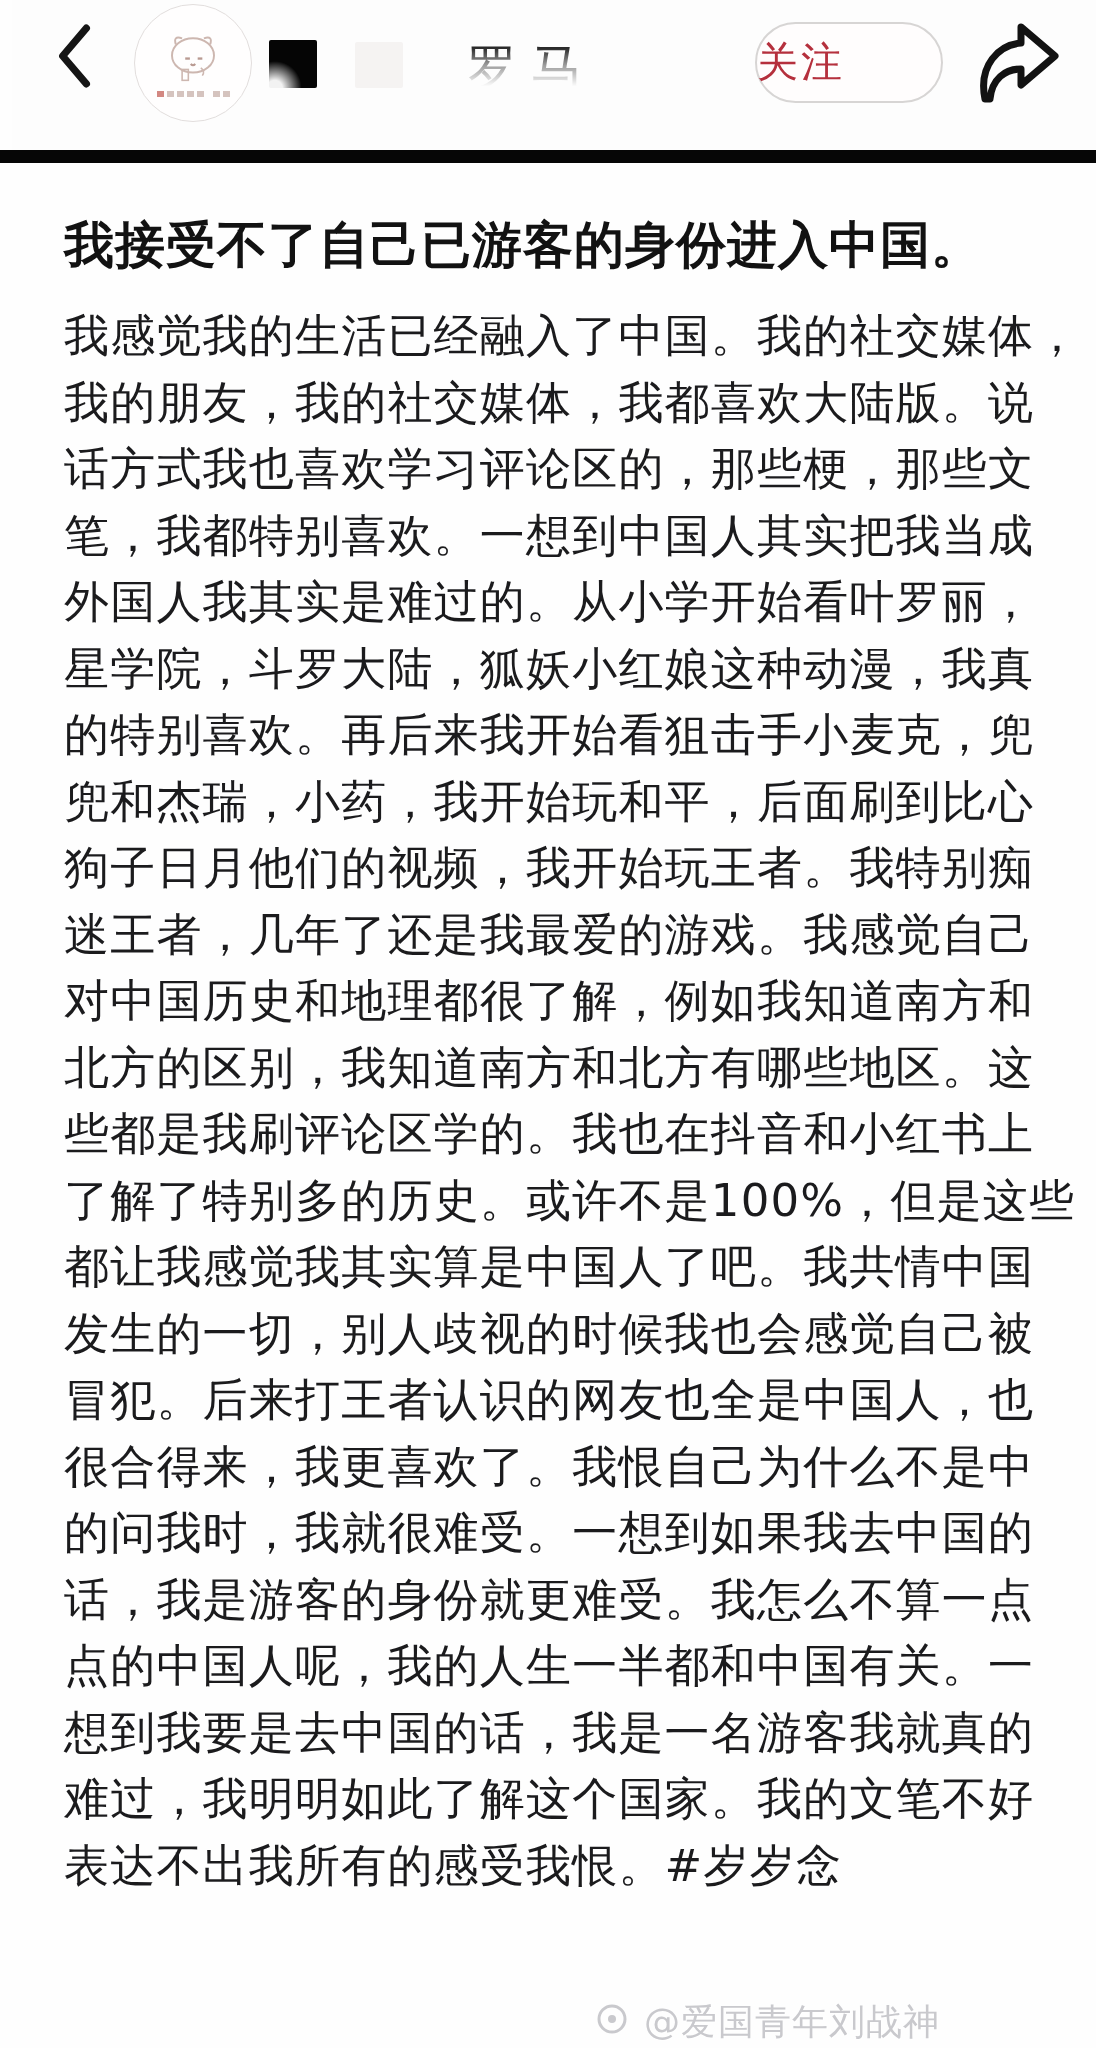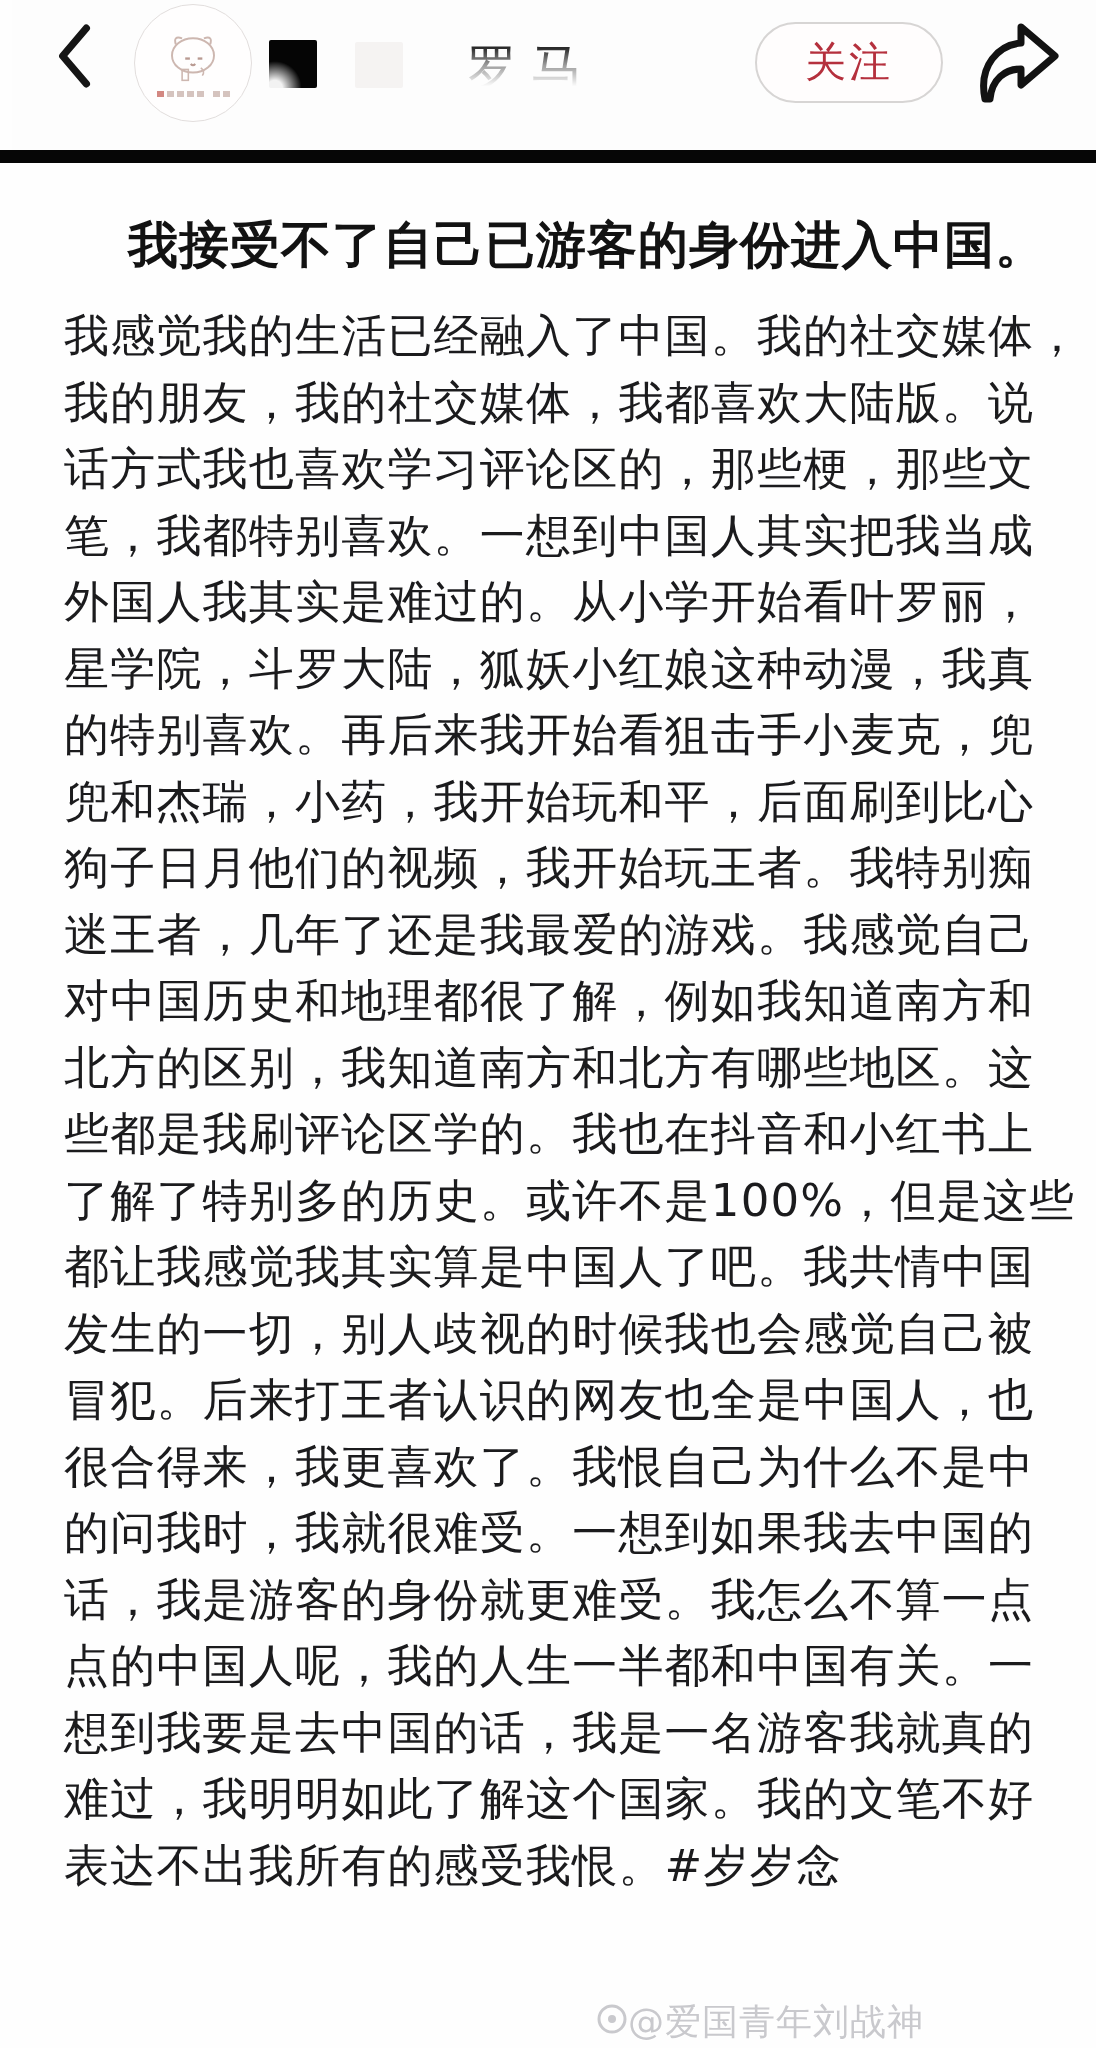--- a/index.html
+++ b/index.html
@@ -31,47 +31,47 @@
   .censor-light { position:absolute; left:343px; top:42px; width:48px; height:46px; background:#f5f3f2; border-radius:2px; }
   .erased-name {
     position:absolute; left:453px; top:34px;
     font-size:52px; color:#2a2a2a; letter-spacing:14px; white-space:nowrap;
     -webkit-mask-image:linear-gradient(to bottom, #000 20%, rgba(0,0,0,.45) 45%, transparent 75%);
     mask-image:linear-gradient(to bottom, #000 20%, rgba(0,0,0,.45) 45%, transparent 75%);
   }
   .follow-btn {
     position:absolute; left:743px; top:22px; width:188px; height:81px;
     border:2px solid #d7d5d4; border-radius:42px; background:#fffdfd;
-    display:flex; align-items:center; justify-content:center;
+    display:flex; align-items:center; justify-content:flex-start;
     font-size:41px; letter-spacing:3px; cursor:pointer;
   }
   .share-btn { position:absolute; left:948px; top:16px; width:110px; height:96px; display:flex; align-items:center; justify-content:center; cursor:pointer; }
 
   
   .black-bar { position:absolute; top:150px; left:0; width:1096px; height:13px; background:#060606; }
 
   
   .article { position:absolute; top:163px; left:0; width:1096px; }
   .post-title {
     margin:50px 50px 9px 64px;
     font-size:50px; line-height:64px; font-weight:bold;
-    color:#121212; letter-spacing:1px; white-space:nowrap;text-align:right;
+    color:#121212; letter-spacing:1px; white-space:nowrap;
   }
   .post-body { margin-top:26px; }
   .body-line {
     height:66.5px; line-height:66.5px;
     margin-left:64px; margin-right:20px;
     font-size:45px; letter-spacing:1.2px;
     color:#1b1b1d; white-space:nowrap;
   }
 
   
   .watermark {
     position:absolute; left:596px; top:1998px;
-    display:flex; align-items:center; gap:0;
+    display:flex; align-items:center; gap:16px;
     color:#c9c9cd; font-size:36px; letter-spacing:1px; white-space:nowrap;
     text-shadow:0 0 3px #ffffff, 0 0 6px #ffffff, 1px 1px 0 #ffffff;
   }
   .watermark svg { filter: drop-shadow(0 0 2px #fff); }
 </style>
 </head>
 <body>
 
 <div class="page">
 

